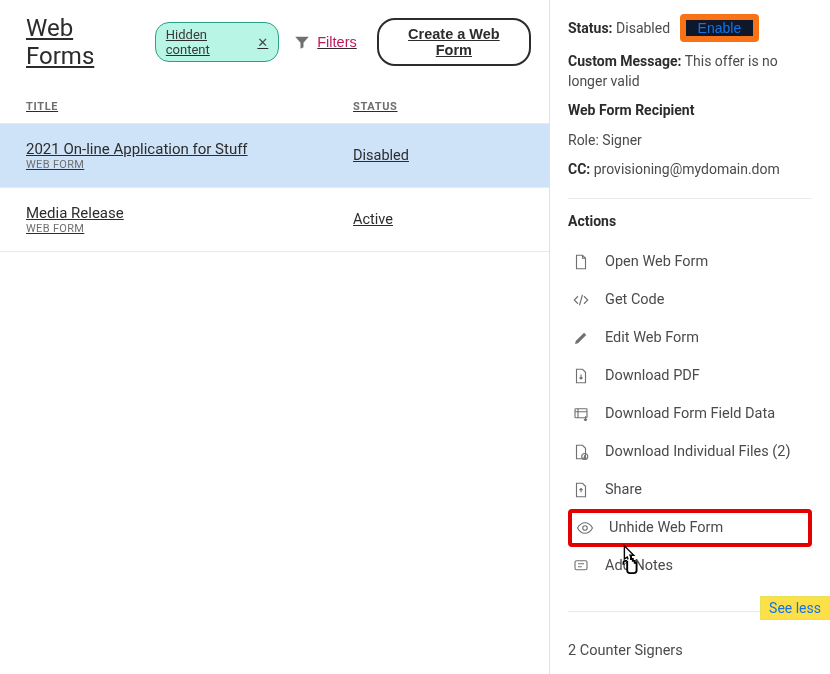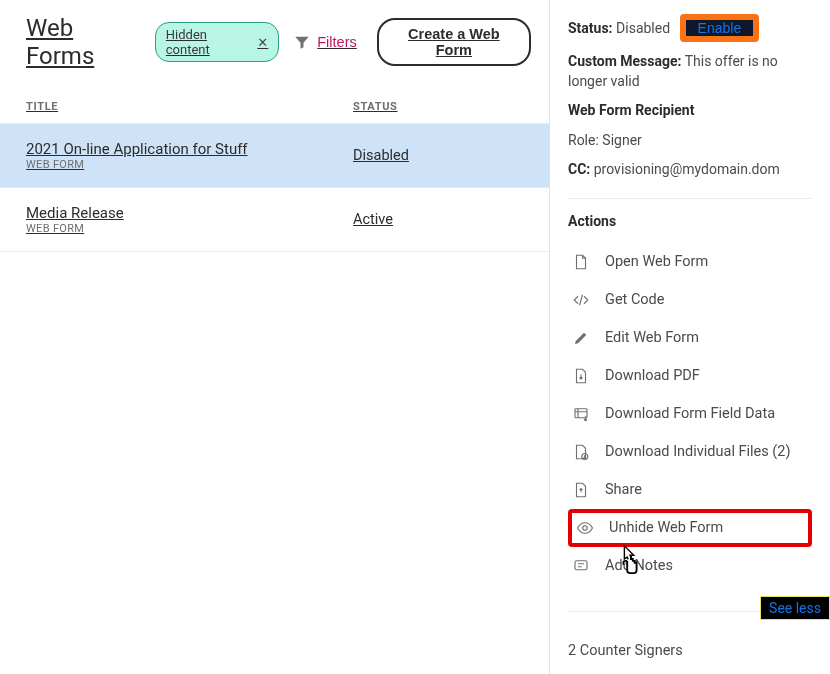--- a/index.html
+++ b/index.html
@@ -154,21 +154,21 @@
   .action-item .label { }
   .highlight-box {
     border: 4px solid #e20000;
     border-radius: 4px;
     padding: 6px 4px;
   }
   .see-less {
     position: absolute;
     right: 0;
     top: 596px;
-    background: #000000;
+    background: #fde047;
     color: #1473e6;
     font-size: 14px;
     padding: 3px 8px;
     border: 1px solid #e6e25a;
     cursor: pointer;
   }
   .signers-row {
     padding-top: 16px;
     font-size: 14.5px;
     color: #4b4b4b;

